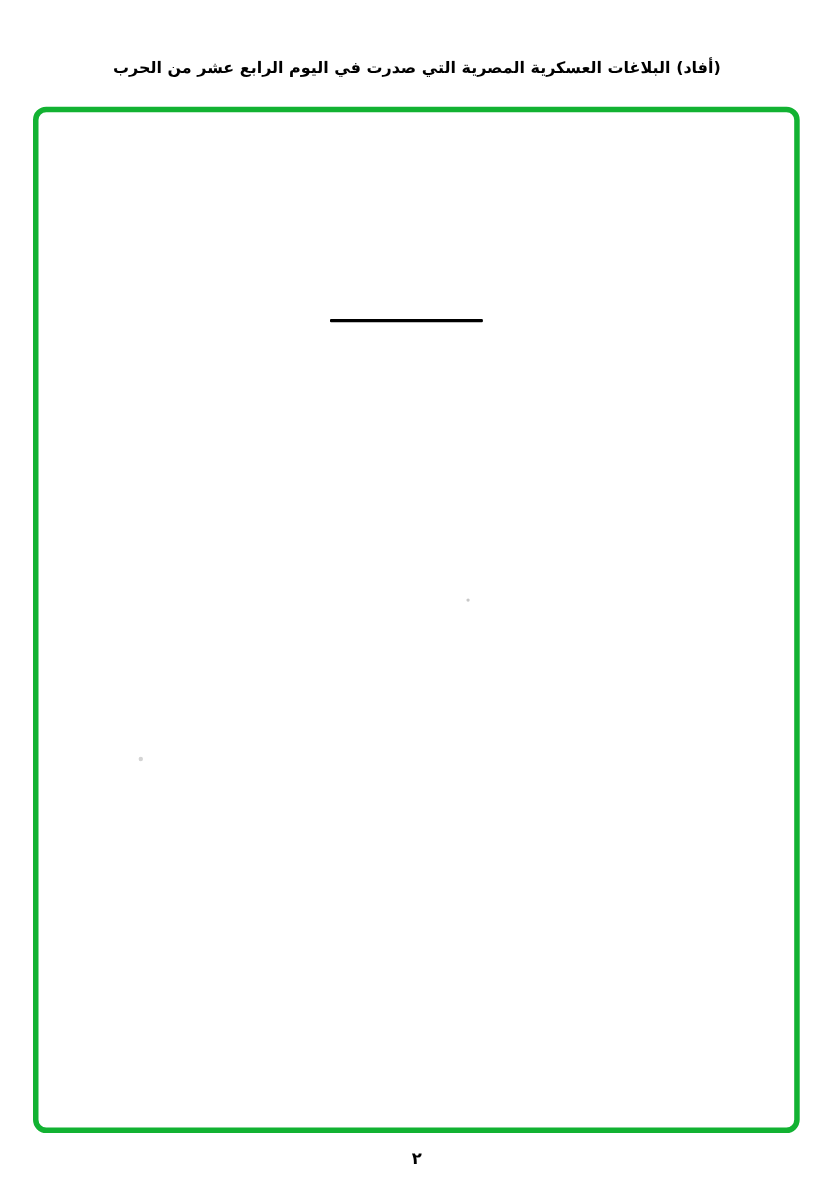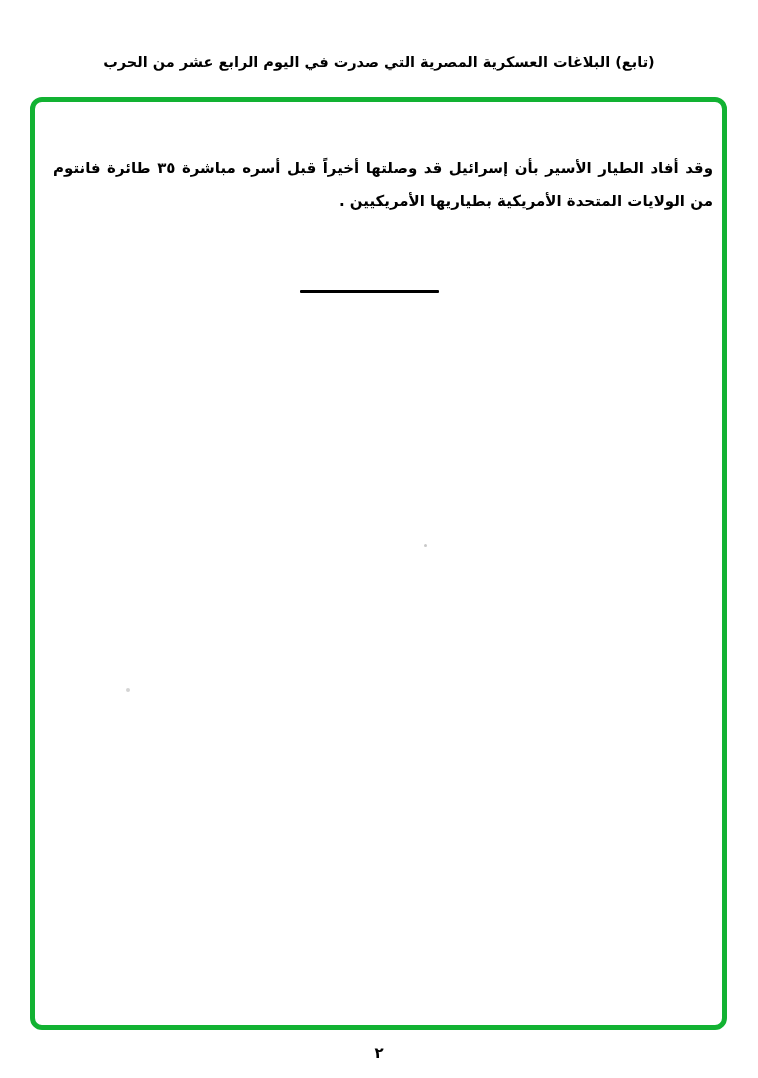--- a/index.html
+++ b/index.html
@@ -79,25 +79,24 @@
     border-radius: 50%;
   }
   .speck-1 { left: 424px; top: 544px; width: 3px; height: 3px; }
   .speck-2 { left: 126px; top: 688px; width: 4px; height: 4px; background: #d4d4d4; }
 </style>
 </head>
 <body style="background: rgb(255, 255, 255);">
 
 <div class="page">
 
-  <div class="header-title" style="color: rgb(0, 0, 0);">(تابع) البلاغات العسكرية المصرية التي صدرت في اليوم الرابع عشر من الحرب</div>
+  <div class="header-title" style="color: rgb(0, 0, 0);">(أفاد) البلاغات العسكرية المصرية التي صدرت في اليوم الرابع عشر من الحرب</div>
 
   <div class="border-box" style="border-color: rgb(18, 178, 50);"></div>
 
-  <div class="body-paragraph" style="color: rgb(0, 0, 0);">وقد أفاد الطيار الأسير بأن إسرائيل قد وصلتها أخيراً قبل أسره مباشرة ٣٥ طائرة فانتوم من الولايات المتحدة الأمريكية بطياريها الأمريكيين .</div>
 
   <div class="divider"></div>
 
   <div class="speck speck-1"></div>
 
   <div class="speck speck-2"></div>
 
   <div class="page-number" style="color: rgb(0, 0, 0);">٢</div>
 
 </div>

